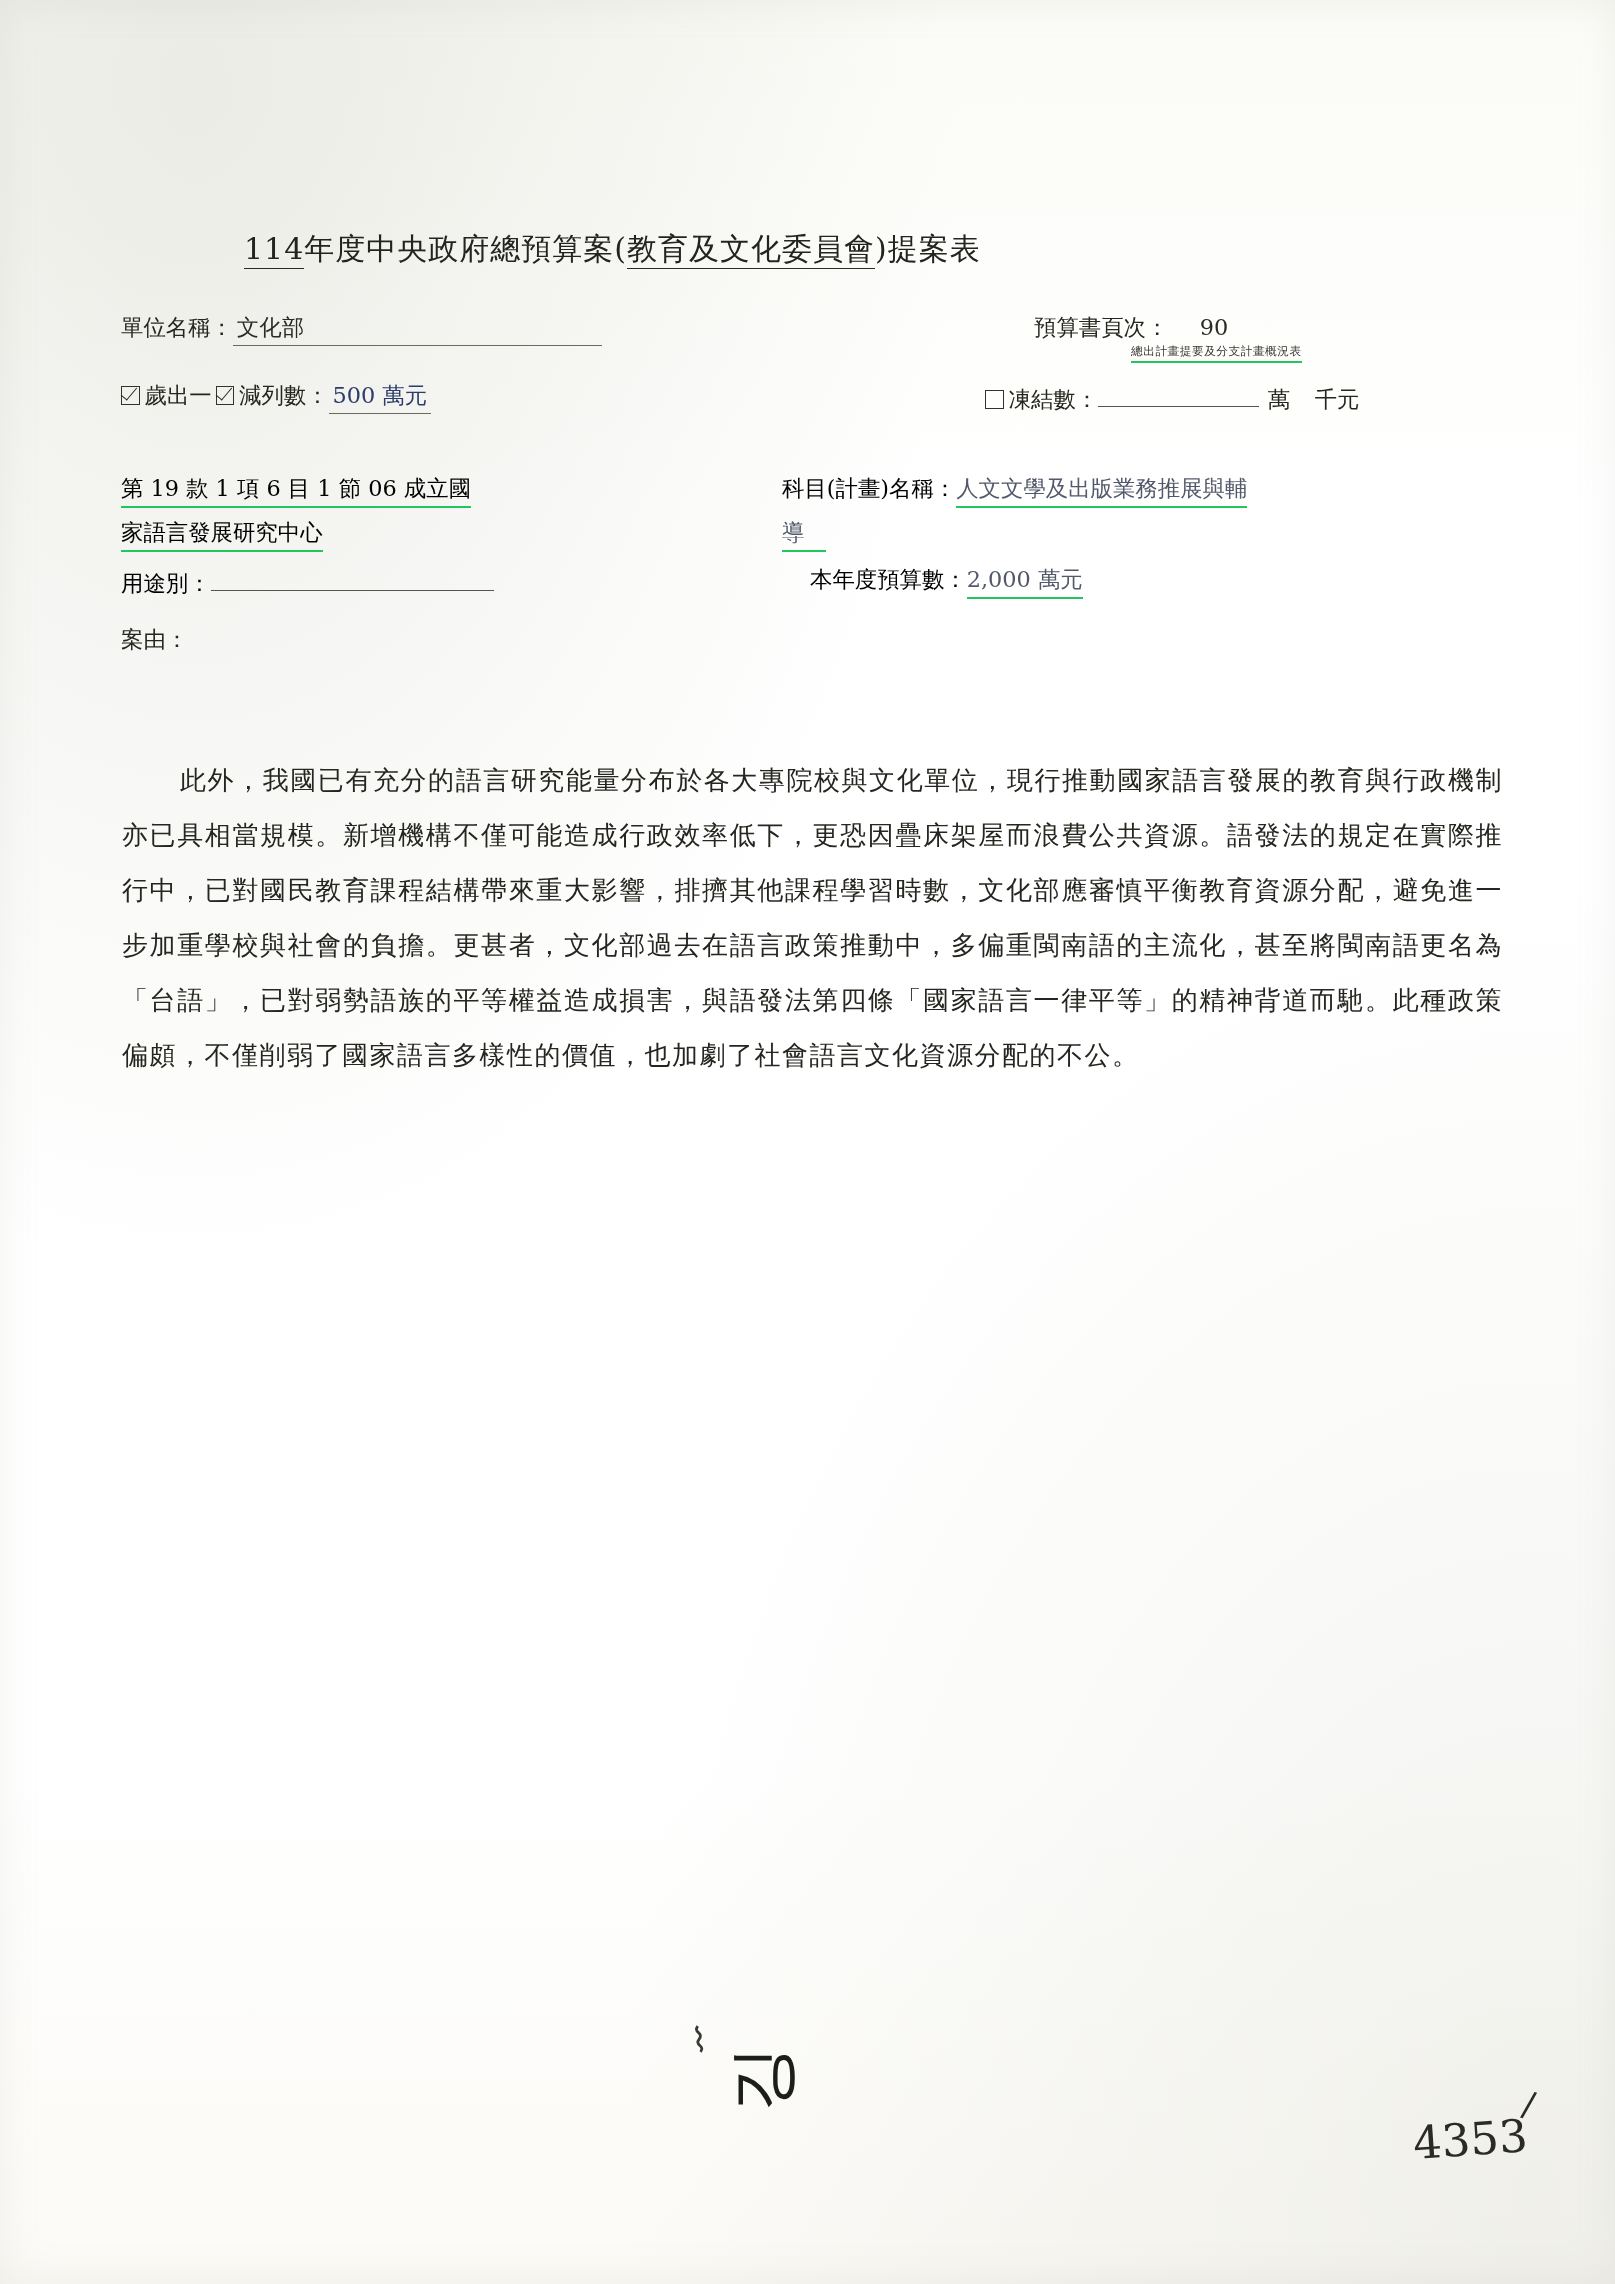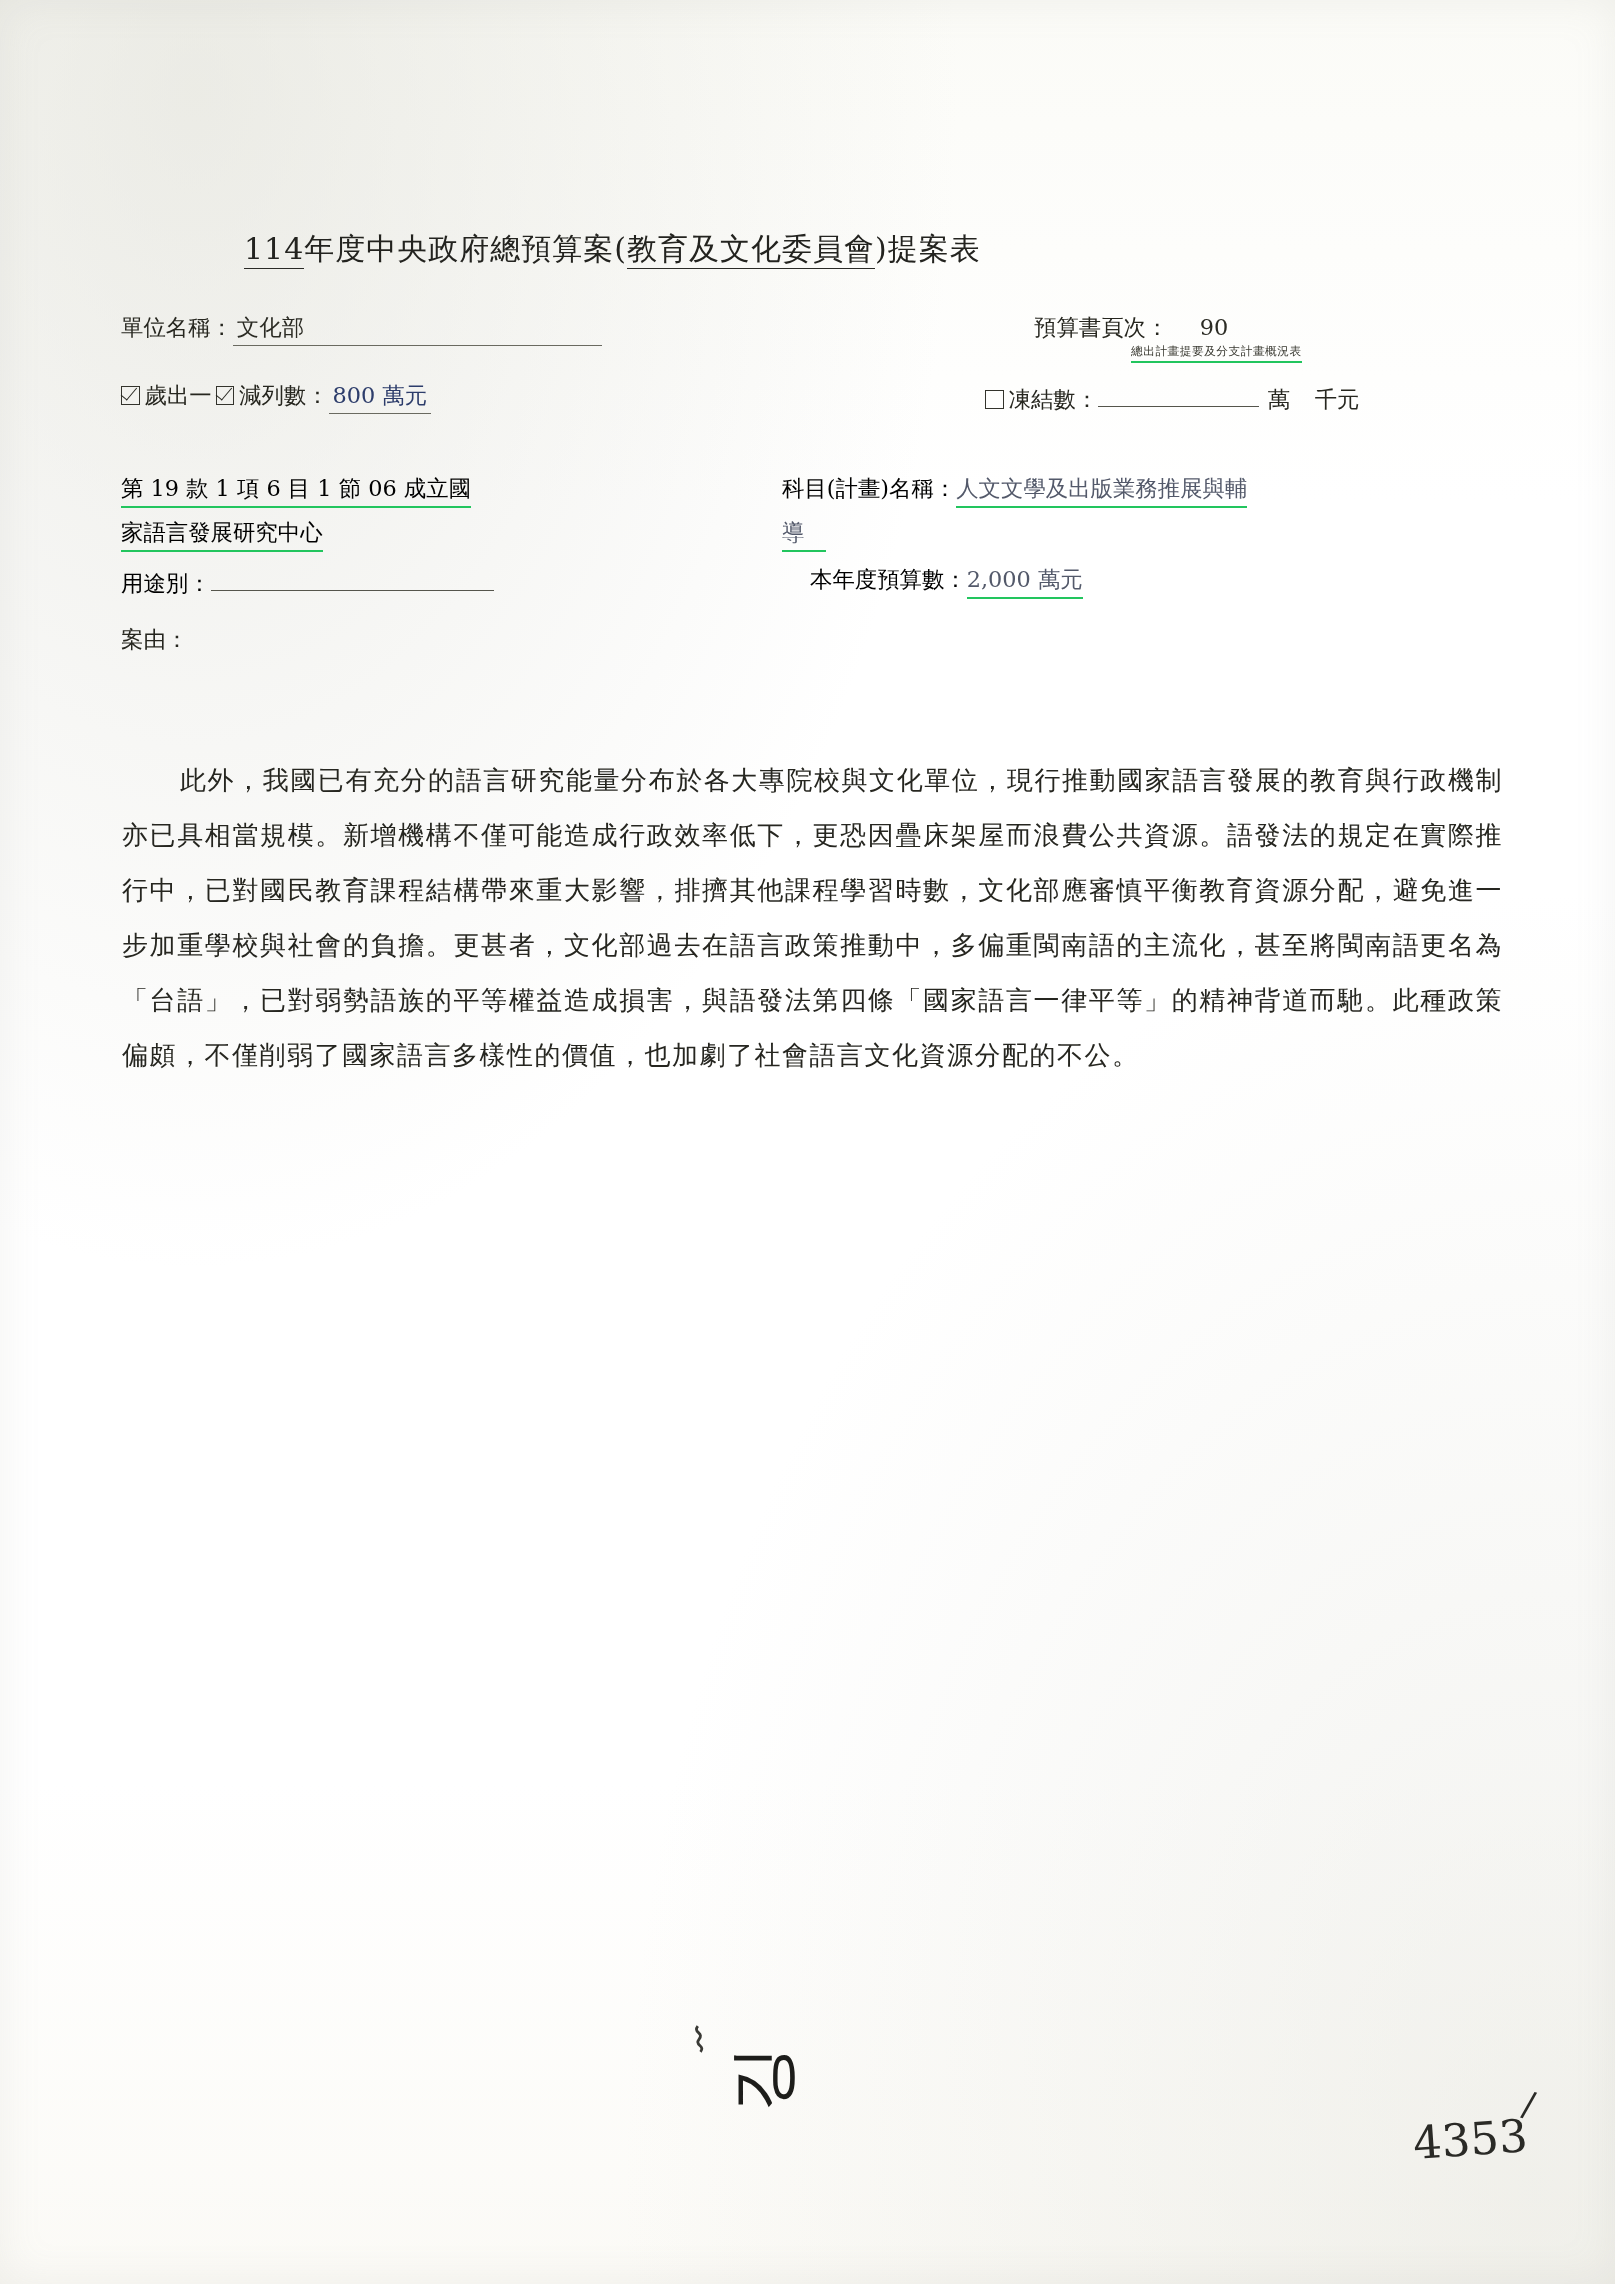--- a/index.html
+++ b/index.html
@@ -219,21 +219,21 @@
       </div>
       <div class="r1b">
         <span class="lbl">預算書頁次：</span>
         <span class="val" style="margin-left:29px;">90</span>
       </div>
       <div class="r1c">
         <span class="tiny underline-thin">總出計畫提要及分支計畫概況表</span>
       </div>
 
       <div class="r2">
-        <span class="chk checked"></span><span class="lbl">歲出一</span><span class="chk checked" style="margin-left:3.9px;"></span><span class="lbl">減列數：</span><span class="val val-blue underline-written">800 萬元</span>
+        <span class="chk checked"></span><span class="lbl">歲出一</span><span class="chk checked" style="margin-left:3.9px;"></span><span class="lbl">減列數：</span><span class="val val-blue underline-written">500 萬元</span>
       </div>
       <div class="r2b">
         <span class="chk"></span><span class="lbl">凍結數：</span><span class="fill-line" style="width:161px;"></span><span class="lbl" style="margin-left:8.8px;">萬</span><span class="lbl" style="margin-left:24.4px;">千元</span>
       </div>
 
       <div class="r3">
         <span class="lbl gray underline-thin">第 19 款 1 項 6 目 1 節 06 成立國</span>
       </div>
       <div class="r3b">
         <span class="lbl gray">科目(計畫)名稱：</span><span class="lbl grayblue underline-thin">人文文學及出版業務推展與輔</span>

